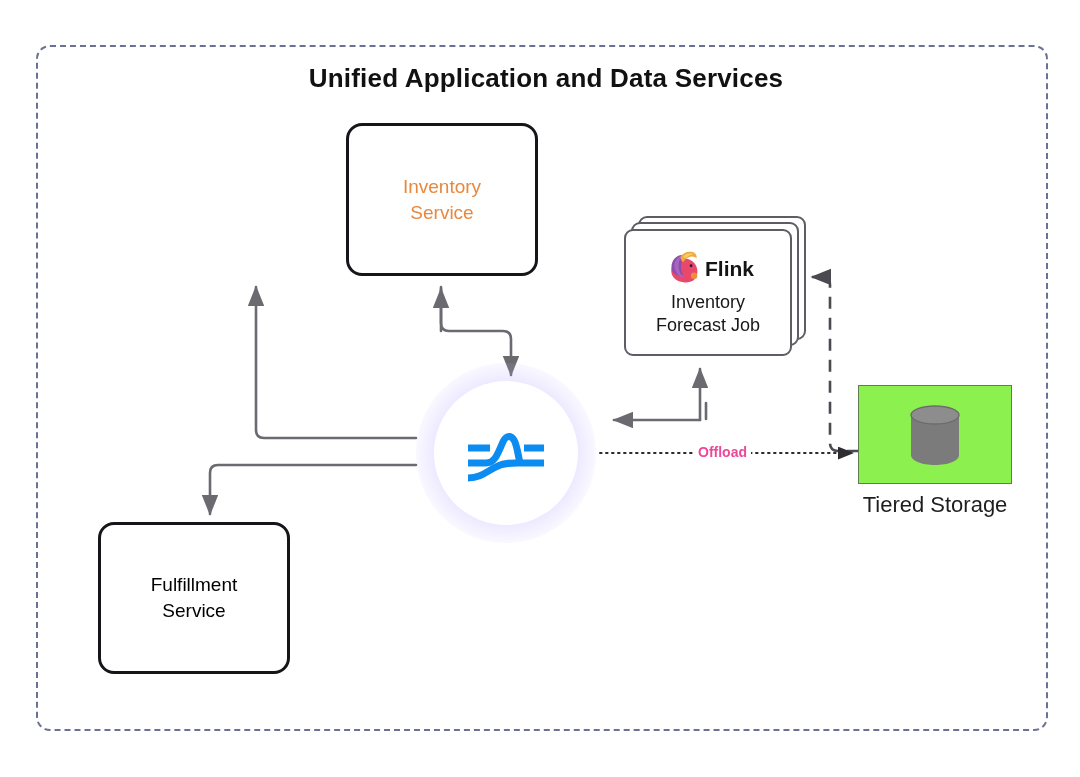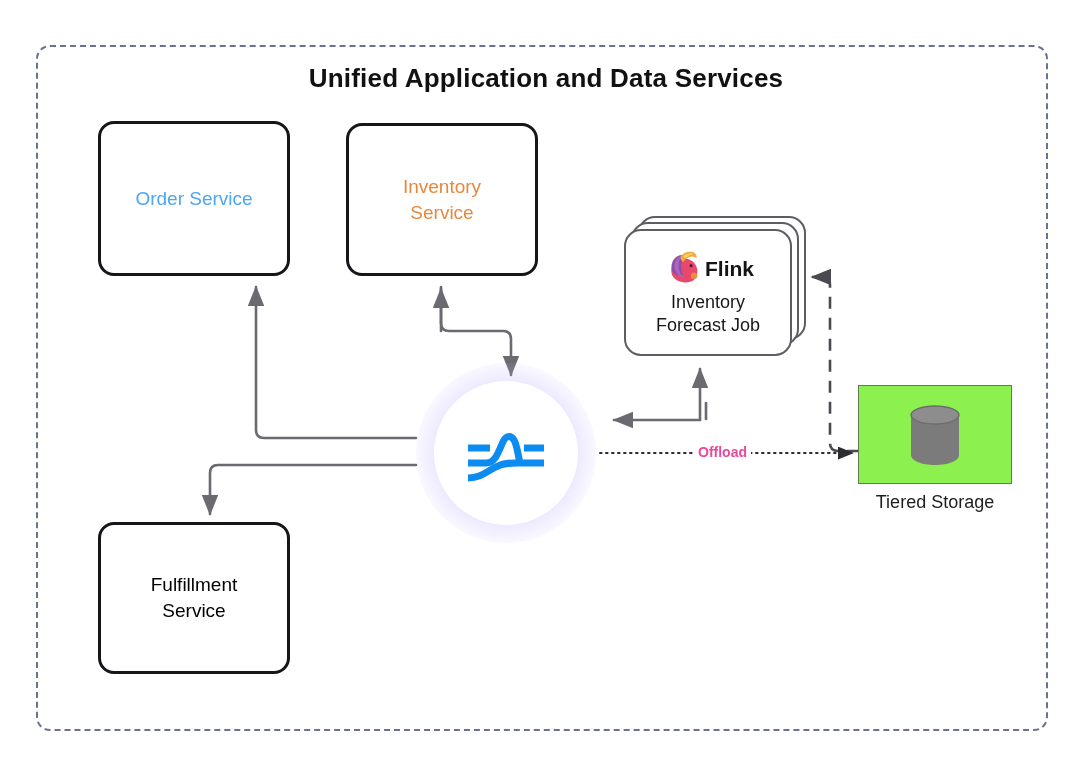--- a/index.html
+++ b/index.html
@@ -84,21 +84,21 @@
     left: 618px;
     top: 203px;
     width: 185px;
     height: 140px;
   }
   .flink-stack .card {
     position: absolute;
     box-sizing: border-box;
     background: #ffffff;
     border: 2.5px solid #5d5d63;
-    border-radius: 17px;
+    border-radius: 9px;
   }
   .flink-stack .card.back2 {
     left: 14px; top: 0; width: 168px; height: 124px;
   }
   .flink-stack .card.back1 {
     left: 7px; top: 6px; width: 168px; height: 124px;
   }
   .flink-stack .card.front {
     left: 0px; top: 13px; width: 168px; height: 127px;
     display: flex;
@@ -172,21 +172,21 @@
     border: 1.5px solid #5f7c52;
     display: flex;
     align-items: center;
     justify-content: center;
   }
   .db-icon { width: 60px; height: 66px; display: block; }
   .storage-label {
     margin-top: 8px;
     width: 154px;
     text-align: center;
-    font-size: 18px;
+    font-size: 22px;
     color: #1e1e20;
   }
 
   .offload-label {
     position: absolute;
     left: 688px;
     top: 431px;
     font-size: 14px;
     font-weight: bold;
     color: #ec4899;
@@ -236,23 +236,20 @@
       <path d="M853,438 L832,438 Q824,438 824,430 L824,272 Q824,264 816,264 L806,264" marker-end="url(#ah-d)"></path>
     </g>
 
     <g fill="none" stroke="#2d2d31" stroke-width="2" stroke-dasharray="1.6 4.4" stroke-linecap="round">
       <path d="M594,440 L846,440" marker-end="url(#ah-dot)"></path>
     </g>
   </svg>
 
   <div class="offload-label">Offload</div>
 
-  <div class="service-box" id="box-order">
-    <span class="svc-label" style="color:#4da6f0">Order Service</span>
-  </div>
 
   <div class="service-box" id="box-inventory">
     <span class="svc-label" style="color:#e8883f">Inventory
 Service</span>
   </div>
 
   <div class="service-box" id="box-fulfillment">
     <span class="svc-label" style="color:#000000">Fulfillment
 Service</span>
   </div>

